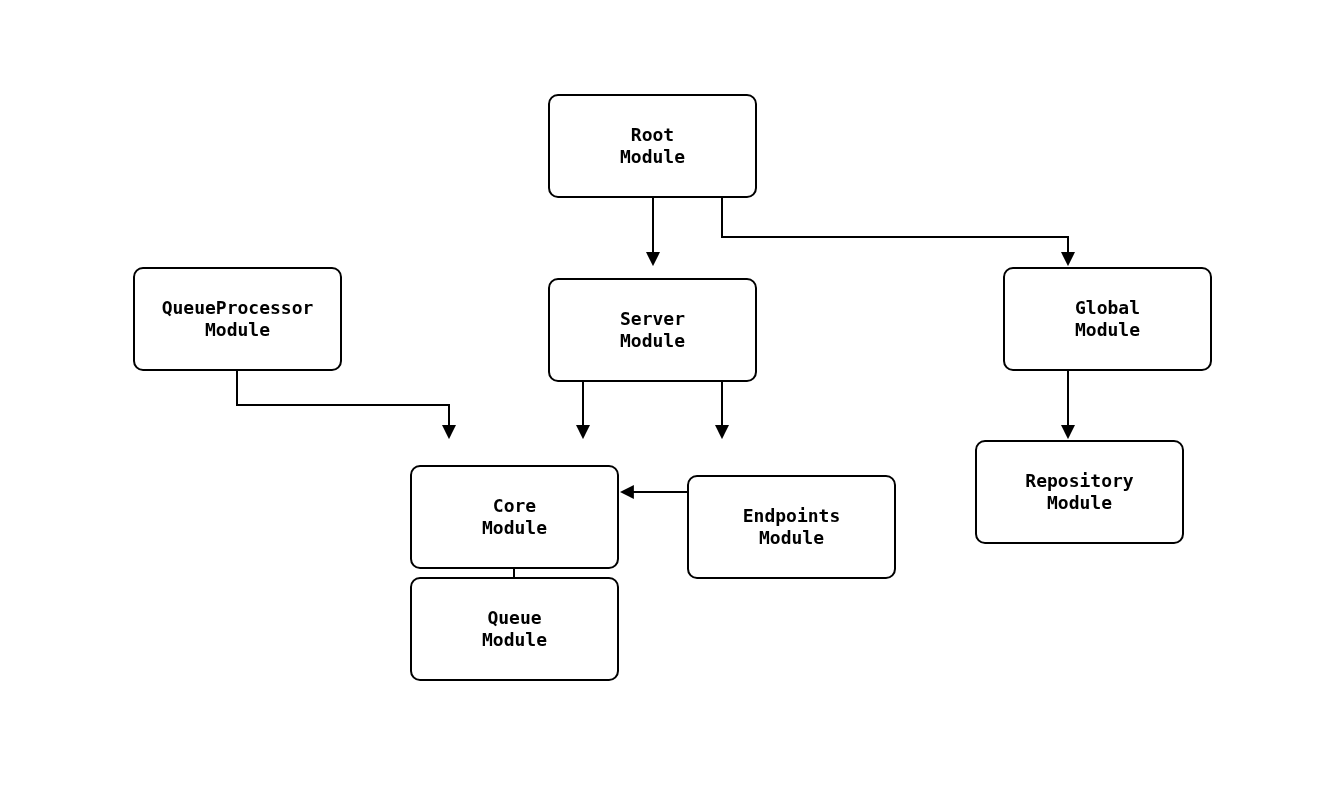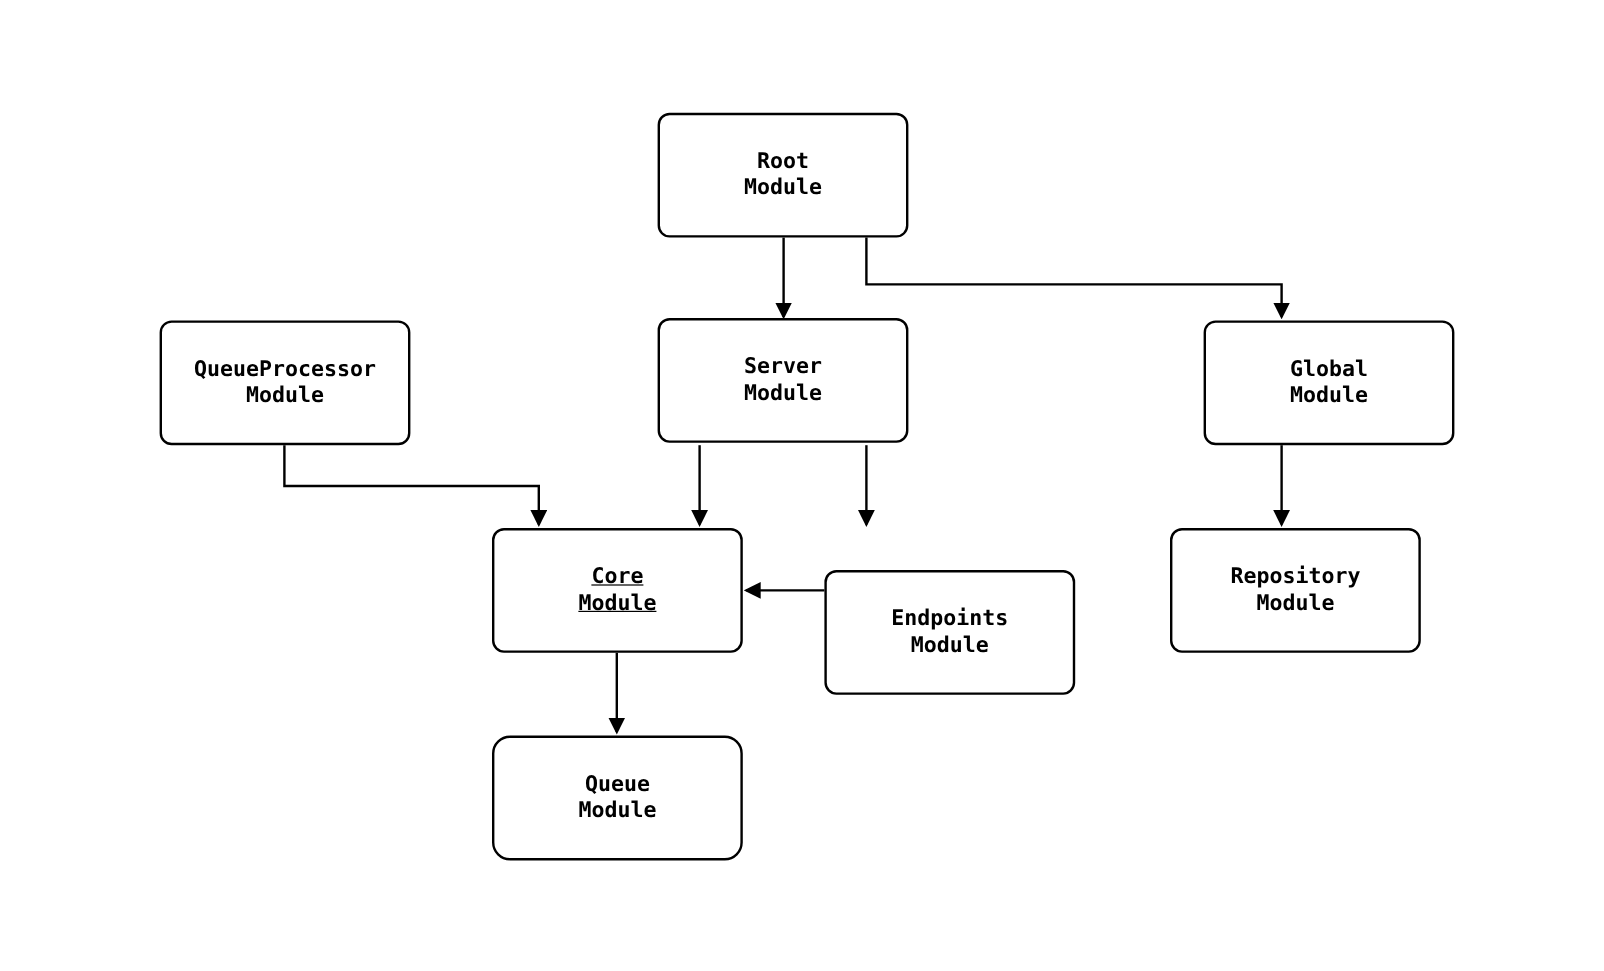--- a/index.html
+++ b/index.html
@@ -45,26 +45,26 @@
   .node-label {
     white-space: pre-line;
     font-weight: bold;
     font-size: 18px;
     line-height: 22px;
     color: #000000;
   }
   
   .node-root          { left: 548px;  top: 94px;  }
   .node-queueprocessor{ left: 133px;  top: 267px; }
-  .node-server        { left: 548px;  top: 265px; }
+  .node-server        { left: 548px;  top: 278px; }
   .node-global        { left: 963px;  top: 267px; margin-left: 40px; }
-  .node-core          { left: 410px;  top: 440px; text-decoration: underline; }
+  .node-core          { left: 410px;  top: 465px; }
   .node-endpoints     { left: 687px;  top: 440px; margin-top: 35px; }
   .node-repository    { left: 963px;  top: 440px; margin-left: 12px; }
-  .node-queue         { left: 410px;  top: 613px; border-radius: 15px; }
+  .node-queue         { left: 410px;  top: 577px; }
 </style>
 </head>
 <body>
 
 <div class="canvas">
 
   <svg class="edges" viewBox="0 0 1337 809" xmlns="http://www.w3.org/2000/svg">
     <defs>
       <marker id="arrow" viewBox="0 0 10 10" refX="8.5" refY="5" markerWidth="7" markerHeight="7" orient="auto-start-reverse">
         <path d="M0,0 L10,5 L0,10 z" fill="#000000"></path>

